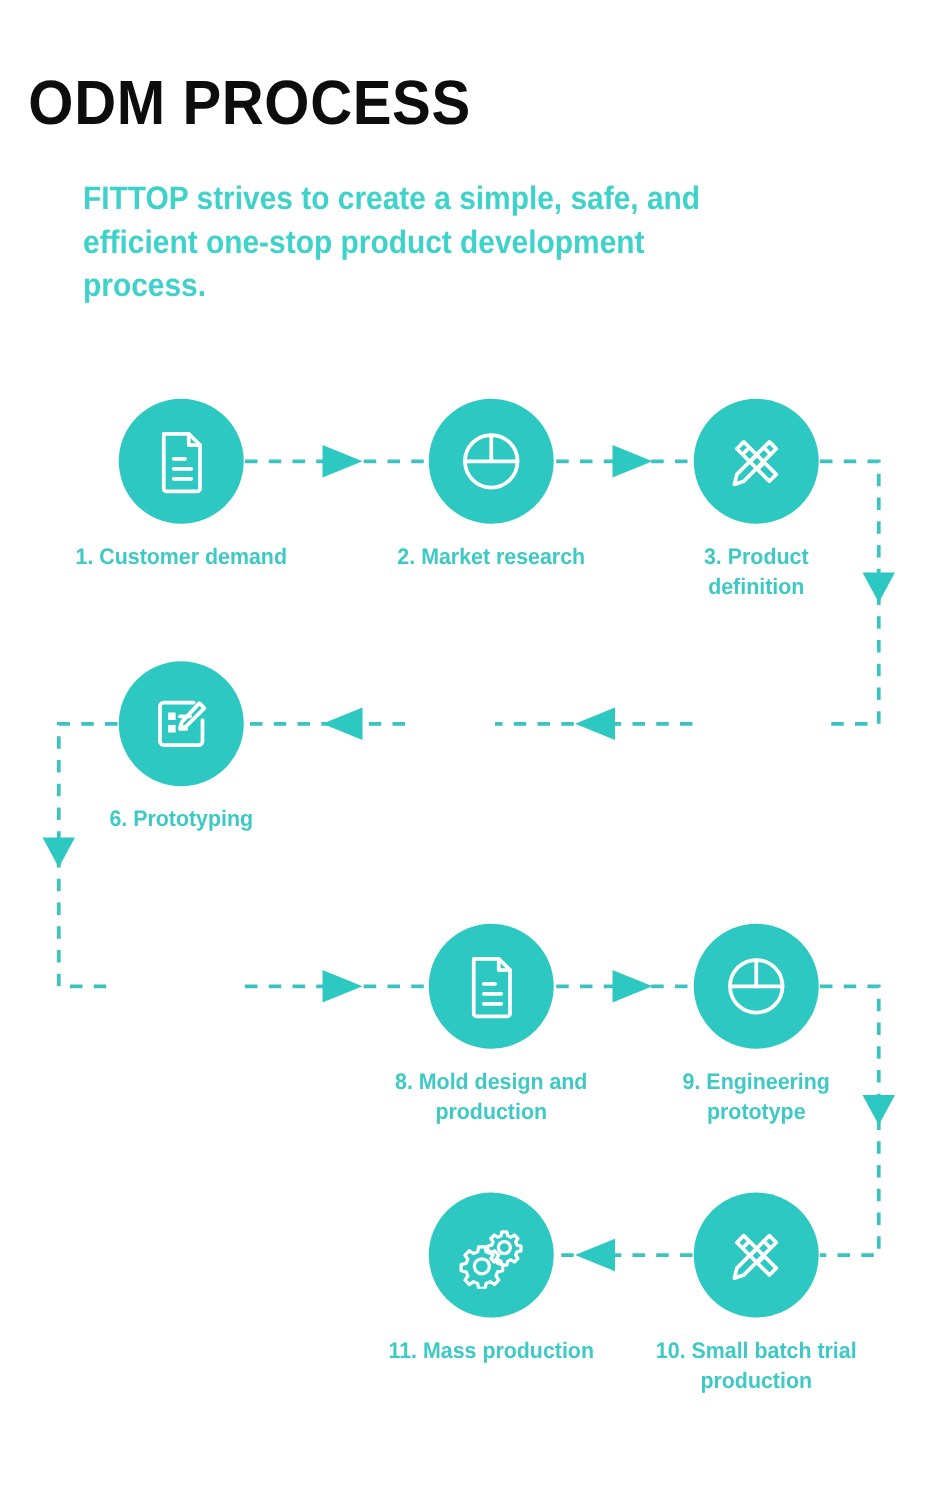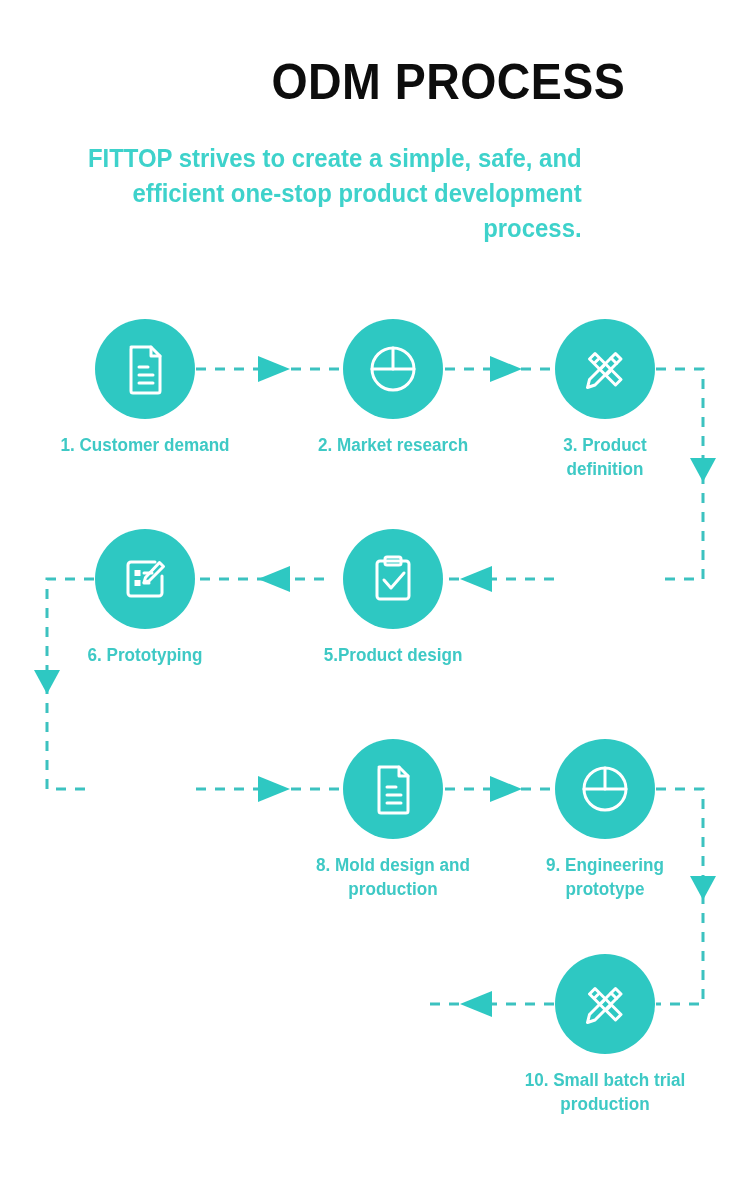--- a/index.html
+++ b/index.html
@@ -15,21 +15,21 @@
     font-family: "Liberation Sans", sans-serif;
     -webkit-font-smoothing: antialiased;
   }
 
   
   .header {
     position: absolute;
     left: 0;
     top: 0;
     width: 648px;
-    text-align: right;
+    text-align: left;
   }
   .page-title {
     margin: 0;
     padding-top: 56px;
     font-size: 50px;
     line-height: 1.05;
     font-weight: 700;
     letter-spacing: 0.5px;
     color: #0d0d0d;
     font-family: "Liberation Sans", sans-serif;
@@ -197,32 +197,20 @@
           <path d="M11.5 37.5 L37.5 11.5 L43 17 L17 43 L9.5 45.5 Z"></path>
           <path d="M33 16 l5.5 5.5"></path>
         </svg>
       </span>
     </div>
     <div class="node-label">3. Product
 definition</div>
   </div>
 
 
-  <div class="node r2 c2">
-    <div class="node-circle">
-      <span>
-        <svg width="54" height="54" viewBox="0 0 54 54" fill="none" stroke="#ffffff" stroke-width="3" stroke-linecap="round" stroke-linejoin="round">
-          <rect x="11" y="9" width="32" height="38" rx="3"></rect>
-          <rect x="19" y="5" width="16" height="8" rx="2"></rect>
-          <path d="M18 28 L25 36 L38 21"></path>
-        </svg>
-      </span>
-    </div>
-    <div class="node-label">5.Product design</div>
-  </div>
 
   <div class="node r2 c1">
     <div class="node-circle">
       <span>
         <svg width="54" height="54" viewBox="0 0 54 54" fill="none" stroke="#ffffff" stroke-width="3" stroke-linecap="round" stroke-linejoin="round">
           <path d="M37 10 H13 a3 3 0 0 0 -3 3 v28 a3 3 0 0 0 3 3 h28 a3 3 0 0 0 3 -3 V24"></path>
           <rect x="16.5" y="18" width="6" height="6" fill="#ffffff" stroke="none"></rect>
           <line x1="26" y1="21" x2="34" y2="21"></line>
           <rect x="16.5" y="28" width="6" height="6" fill="#ffffff" stroke="none"></rect>
           <line x1="26" y1="31" x2="31" y2="31"></line>
@@ -274,14 +262,29 @@
           <path d="M32 29.5 l-3.5 3.5"></path>
           <path d="M11.5 37.5 L37.5 11.5 L43 17 L17 43 L9.5 45.5 Z"></path>
           <path d="M33 16 l5.5 5.5"></path>
         </svg>
       </span>
     </div>
     <div class="node-label">10. Small batch trial
 production</div>
   </div>
 
+  <div class="node r4 c2">
+    <div class="node-circle">
+      <span>
+        <svg width="54" height="54" viewBox="0 0 54 54" fill="none" stroke="#ffffff" stroke-width="2.6" stroke-linecap="round" stroke-linejoin="round">
+
+          <path d="M35.5 8.5 h4 l.7 3.2 2.6 1.1 2.7-1.8 2.8 2.8 -1.8 2.7 1.1 2.6 3.2 .7 v4 l-3.2 .7 -1.1 2.6 1.8 2.7 -2.8 2.8 -2.7-1.8 -2.6 1.1 -.7 3.2 h-4 l-.7-3.2 -2.6-1.1 -2.7 1.8 -2.8-2.8 1.8-2.7 -1.1-2.6 -3.2-.7 v-4 l3.2-.7 1.1-2.6 -1.8-2.7 2.8-2.8 2.7 1.8 2.6-1.1 z"></path>
+          <circle cx="37.5" cy="21" r="4.8"></circle>
+
+          <path d="M17 20.5 h5 l.9 4 3.2 1.35 3.4-2.25 3.5 3.5 -2.25 3.4 1.35 3.2 4 .9 v5 l-4 .9 -1.35 3.2 2.25 3.4 -3.5 3.5 -3.4-2.25 -3.2 1.35 -.9 4 h-5 l-.9-4 -3.2-1.35 -3.4 2.25 -3.5-3.5 2.25-3.4 -1.35-3.2 -4-.9 v-5 l4-.9 1.35-3.2 -2.25-3.4 3.5-3.5 3.4 2.25 3.2-1.35 z"></path>
+          <circle cx="19.5" cy="36" r="6"></circle>
+        </svg>
+      </span>
+    </div>
+    <div class="node-label">11. Mass production</div>
+  </div>
 
 </div>
 
 </body></html>

